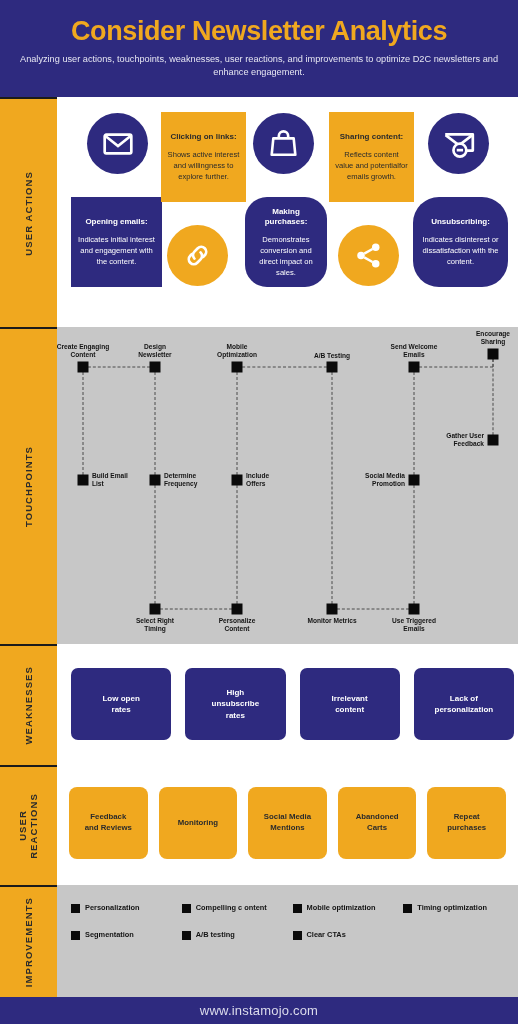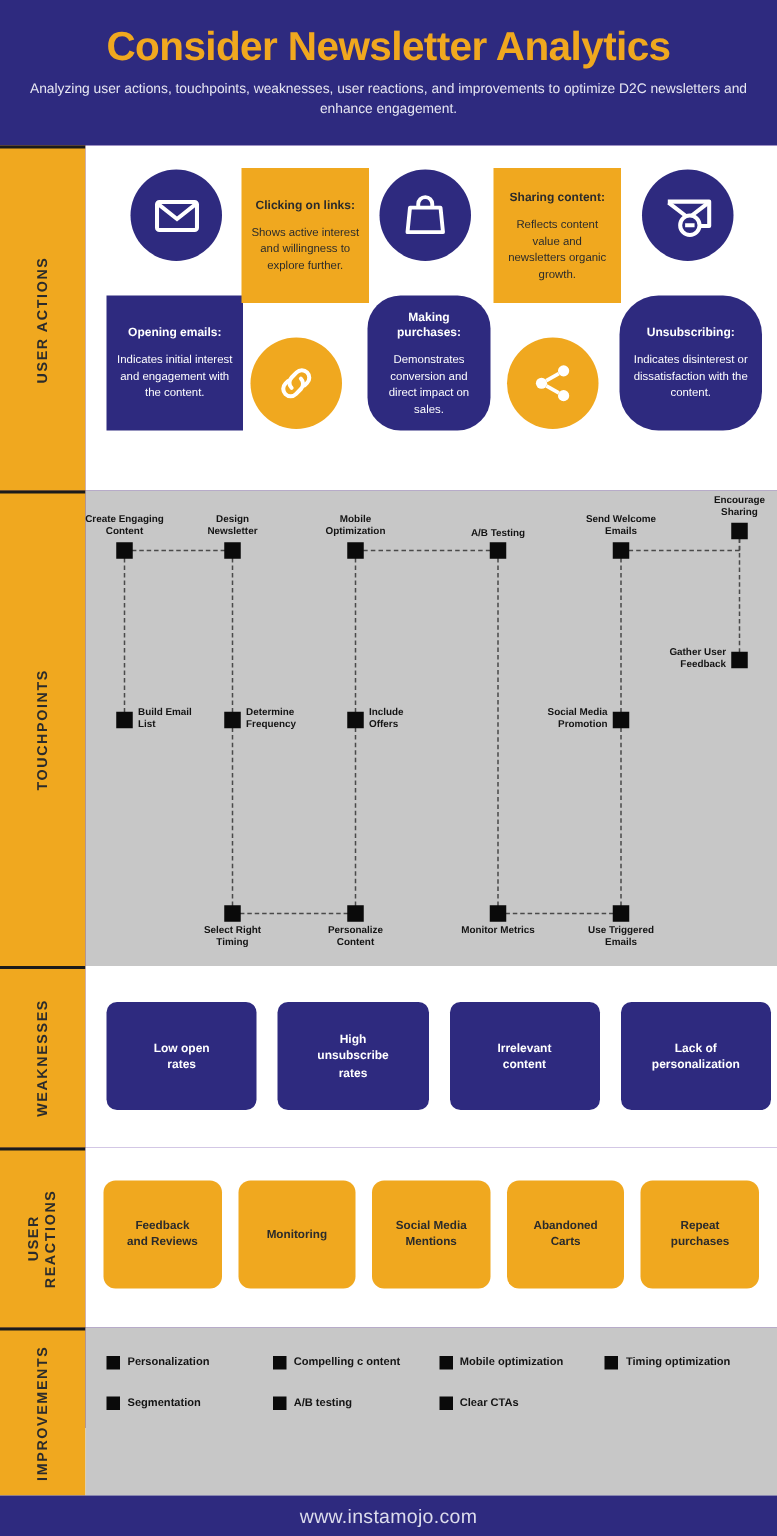--- a/index.html
+++ b/index.html
@@ -2,21 +2,21 @@
 <html><head>
 <meta charset="utf-8">
 <style>
   * { box-sizing: border-box; margin: 0; padding: 0; }
   html, body {
     width: 518px; height: 1024px;
     background: #ffffff;
     font-family: "Liberation Sans", sans-serif;
     overflow: hidden;
   }
-  .page { position: relative; width: 518px; height: 952px; background:#4c1d95; }
+  .page { position: relative; width: 518px; height: 952px; background:#1d4ed8; }
 
   
   .header {
     position:absolute; left:0; top:0; width:518px; height:97px;
     background:#2e2a7f; color:#fff;
     display:flex; flex-direction:column; align-items:center; justify-content:center;
   }
   .header-title {
     font-size:27px; font-weight:bold; color:#f0a81f; letter-spacing:-0.4px;
     line-height:1.05; text-align:center;
@@ -183,21 +183,21 @@
         <div class="ua-desc">Shows active interest and willingness to explore further.</div>
       </div>
 
       <div class="ua-card navy" style="left:188px; top:100px; width:82px; height:90px;border-radius:22px;">
         <div class="ua-title">Making purchases:</div>
         <div class="ua-desc">Demonstrates conversion and direct impact on sales.</div>
       </div>
 
       <div class="ua-card amber" style="left:272px; top:15px; width:85px; height:90px;">
         <div class="ua-title">Sharing content:</div>
-        <div class="ua-desc">Reflects content value and newsletters organic growth.</div>
+        <div class="ua-desc">Reflects content value and potentialfor emails growth.</div>
       </div>
 
       <div class="ua-card navy" style="left:356px; top:100px; width:95px; height:90px;border-radius:26px;">
         <div class="ua-title">Unsubscribing:</div>
         <div class="ua-desc">Indicates disinterest or dissatisfaction with the content.</div>
       </div>
 
     </div>
   </div>
 

